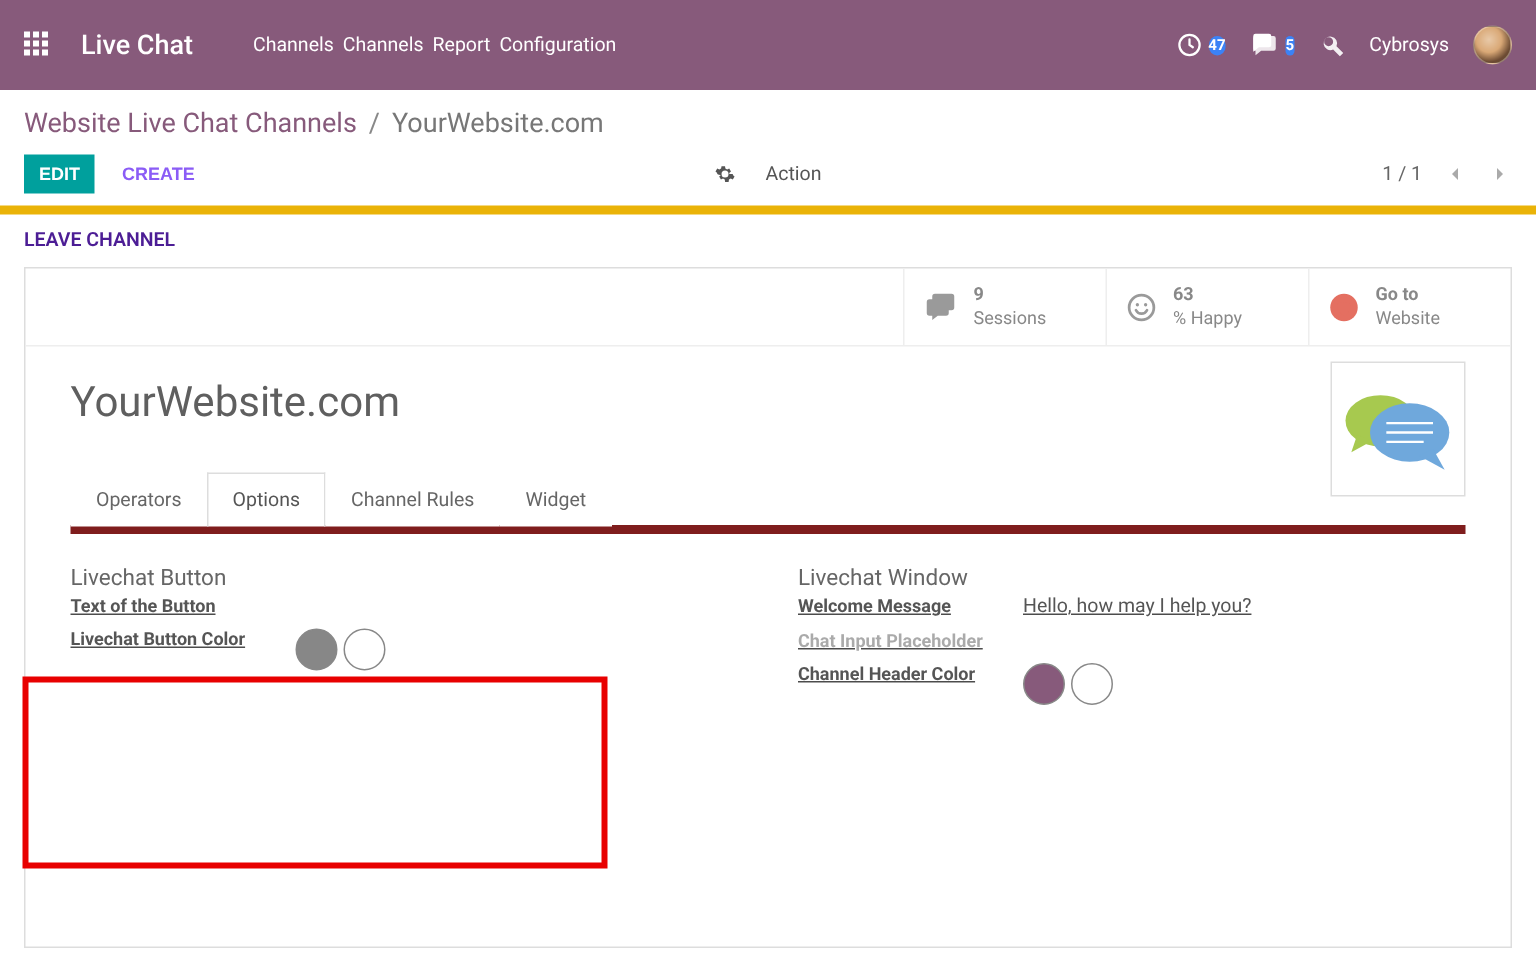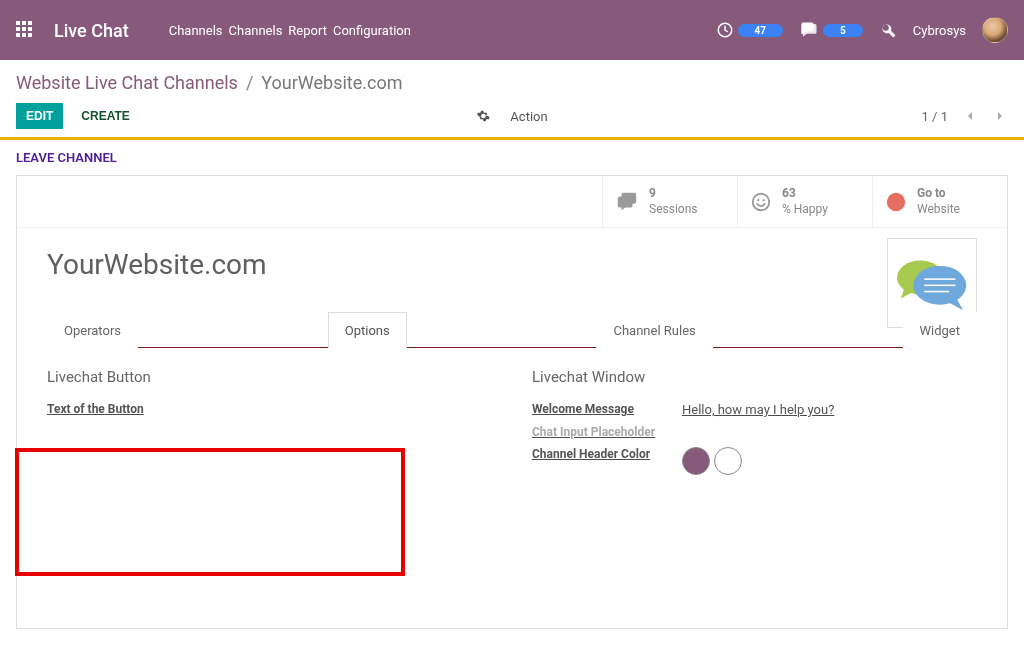--- a/index.html
+++ b/index.html
@@ -7,36 +7,36 @@
 
 
 .topnav { background: #875a7b; color: #fff; height: 60px; display: flex; align-items: center; padding: 0 16px; }
 .apps-icon { width: 18px; height: 18px; display: grid; grid-template-columns: repeat(3,4px); grid-template-rows: repeat(3,4px); gap: 2px; margin-right: 20px; cursor: pointer; }
 .apps-icon span { background: #fff; }
 .brand { font-size: 18px; font-weight: 500; margin-right: 40px; }
 .nav-links { display: flex; gap: 6px; }
 .nav-link { color: #fff; font-size: 13px; cursor: pointer; }
 .nav-right { margin-left: auto; display: flex; align-items: center; gap: 16px; }
 .badge-wrap { position: relative; display: flex; align-items: center; gap: 4px; }
-.badge { background: #3b82f6; color: #fff; font-size: 10px; font-weight: bold; padding: 1px 17px; border-radius: 8px; }
+.badge { background: #3b82f6; color: #fff; font-size: 10px; font-weight: bold; padding: 1px 0; border-radius: 8px; }
 .tray-icon { color: #fff; fill: #fff; cursor: pointer; }
 .username { font-size: 13px; }
 .avatar { width: 26px; height: 26px; border-radius: 50%; background: radial-gradient(circle at 40% 35%, #e8c9a8 0%, #d9a876 40%, #6b4a32 70%); border: 1px solid rgba(255,255,255,.3); cursor: pointer; }
 
 
 .controlbar { padding: 12px 16px 0; }
 .breadcrumb { display: flex; align-items: center; gap: 8px; font-size: 18px; color: #875a7b; margin-bottom: 10px; }
 .breadcrumb .sep { color: #888; }
 .breadcrumb .active { color: #777; }
 
 
-.actionrow { display: flex; align-items: center; padding: 0 16px 8px; border-bottom: 3px solid #eab308; }
+.actionrow { display: flex; align-items: center; padding: 0 16px 8px; border-bottom: 6px solid #eab308; }
 .btn { padding: 6px 10px; font-size: 12px; cursor: pointer; border: none; }
 .btn-edit { background: #00a09d; color: #fff; font-weight: 600; margin-right: 8px; }
-.btn-create { background: transparent; color: #14532d; font-weight: 600; }
+.btn-create { background: transparent; color: #8b5cf6; font-weight: 600; }
 .action-center { position: absolute; left: 50%; transform: translateX(-50%); display: flex; align-items: flex-start; gap: 20px; color: #555; cursor: pointer; }
 .pager { margin-left: auto; display: flex; align-items: center; gap: 14px; color: #666; font-size: 13px; }
 .pager .chev { color: #aaa; cursor: pointer; }
 
 .leave-row { padding: 10px 16px; }
 .leave-link { color: #4c1d95; font-weight: 600; font-size: 13px; cursor: pointer; }
 
 
 .sheet-wrap { padding: 0 16px 20px; }
 .sheet { border: 1px solid #ddd; background: #fff; }
@@ -48,27 +48,27 @@
 .statbtn .icon { color: #9a9a9a; flex-shrink: 0; }
 .statbtn .heart .fill { fill: #e46f61; }
 .statbtn .txt { color: #888; font-size: 12px; line-height: 1.3; }
 .statbtn .txt b { color: #888; font-weight: 700; }
 
 
 .sheet-body { padding: 20px 30px 40px; position: relative; min-height: 400px;}
 .title { font-size: 28px; color: #5f5f5f; font-weight: 400; }
 .chat-img { position: absolute; right: 30px; top: 10px; width: 90px; height: 90px; border: 1px solid #ddd; display: flex; align-items: center; justify-content: center; background: #fff; }
 
-.tabs { margin-top: 30px; display: flex; border-bottom: 1px solid #7f1d1d; justify-content: space-between; }
+.tabs { margin-top: 30px; display: flex; border-bottom: 6px solid #7f1d1d; }
 .tab { padding: 10px 16px; color: #666; font-size: 13px; cursor: pointer; border: 1px solid transparent; border-bottom: none; position: relative; top: 1px; background: #fff; }
 .tab.active { border-color: #ddd; background: #fff; color: #555; }
 
 .tabcontent { padding: 20px 0; display: flex; gap: 40px; }
 .col { flex: 1; }
-.section-title { font-size: 15px; color: #666; margin-bottom: 16px; }
+.section-title { font-size: 15px; color: #666; margin-bottom: 3px; }
 .field-row { display: flex; margin-bottom: 8px; align-items: flex-start; text-decoration: underline; }
 .field-label { width: 150px; font-weight: 700; color: #555; font-size: 12px; }
 .field-label.muted { color: #aaa; font-weight: 700; }
 .field-value { color: #555; font-size: 13px; }
 .swatches { display: flex; gap: 4px; }
 .swatch { width: 28px; height: 28px; border-radius: 50%; border: 1px solid #888; }
 .swatch.gray { background: #878787; }
 .swatch.white { background: #fff; }
 .swatch.purple { background: #875a7b; }
 .redbox { position: absolute; border: 4px solid #e80000; pointer-events: none; }
@@ -210,20 +210,27 @@
         <div class="tab">Channel Rules</div>
         <div class="tab">Widget</div>
       </div>
 
       <div class="tabcontent">
         <div class="col" style="position:relative">
           <div class="section-title">Livechat Button</div>
           <div class="field-row">
             <div class="field-label">Text of the Button</div>
           </div>
+          <div class="field-row">
+            <div class="field-label">Livechat Button Color</div>
+            <div class="swatches">
+              <div class="swatch gray"></div>
+              <div class="swatch white"></div>
+            </div>
+          </div>
         </div>
         <div class="col">
           <div class="section-title">Livechat Window</div>
           <div class="field-row">
             <div class="field-label">Welcome Message</div>
             <div class="field-value">Hello, how may I help you?</div>
           </div>
           <div class="field-row">
             <div class="field-label muted">Chat Input Placeholder</div>
             <div class="field-value"></div>

